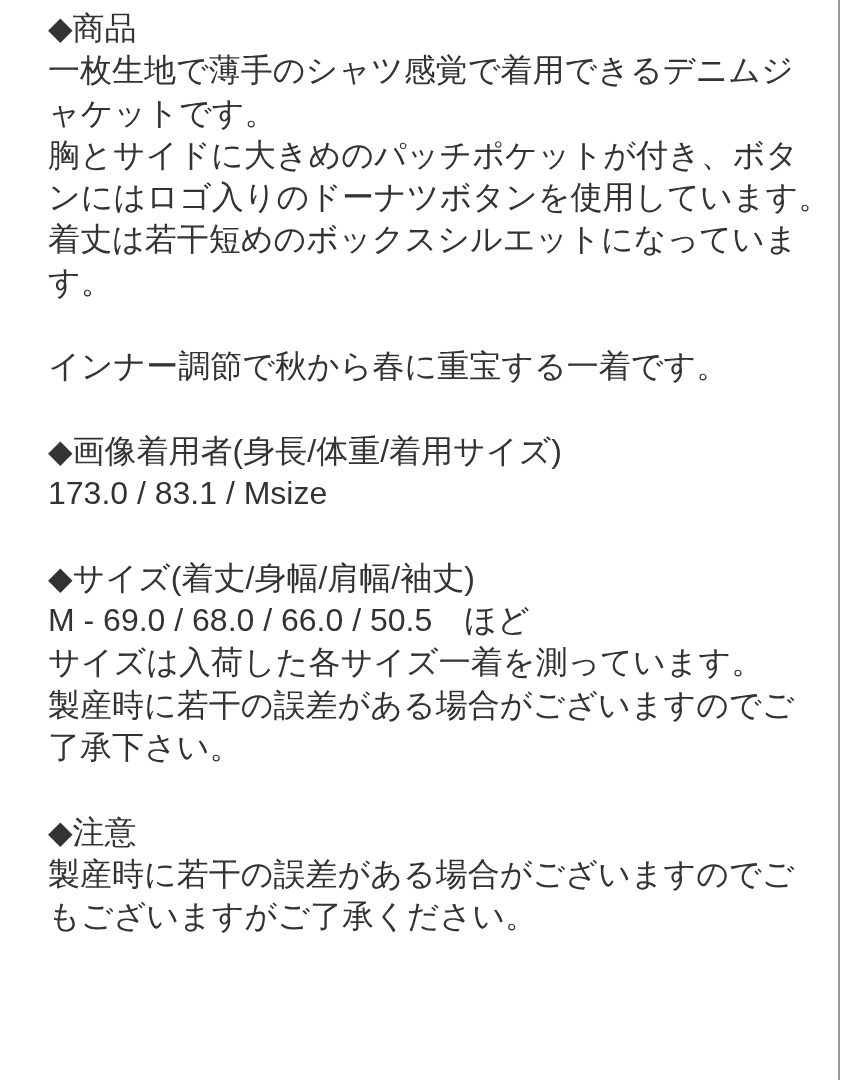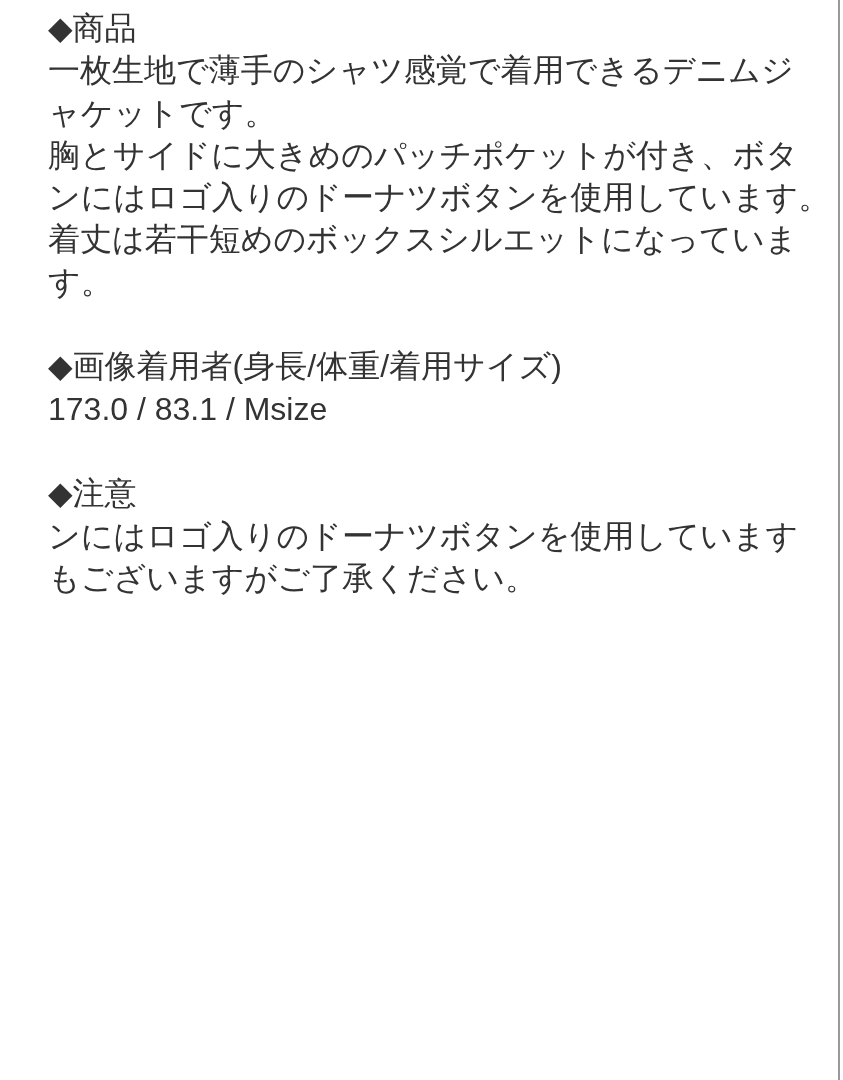--- a/index.html
+++ b/index.html
@@ -48,20 +48,26 @@
 
 <div class="page">
   <div class="content">
     <div class="section">◆商品
 一枚生地で薄手のシャツ感覚で着用できるデニムジ
 ャケットです。
 胸とサイドに大きめのパッチポケットが付き、ボタ
 ンにはロゴ入りのドーナツボタンを使用しています。
 着丈は若干短めのボックスシルエットになっていま
 す。</div>
+    <div class="section">インナー調節で秋から春に重宝する一着です。</div>
     <div class="section">◆画像着用者(身長/体重/着用サイズ)
 173.0 / 83.1 / Msize</div>
+    <div class="section">◆サイズ(着丈/身幅/肩幅/袖丈)
+M - 69.0 / 68.0 / 66.0 / 50.5　ほど
+サイズは入荷した各サイズ一着を測っています。
+製産時に若干の誤差がある場合がございますのでご
+了承下さい。</div>
     <div class="section">◆注意
-ンにはロゴ入りのドーナツボタンを使用しています
+製産時に若干の誤差がある場合がございますのでご
 もございますがご了承ください。</div>
   </div>
   <div class="vline"></div>
 </div>
 
 </body></html>

